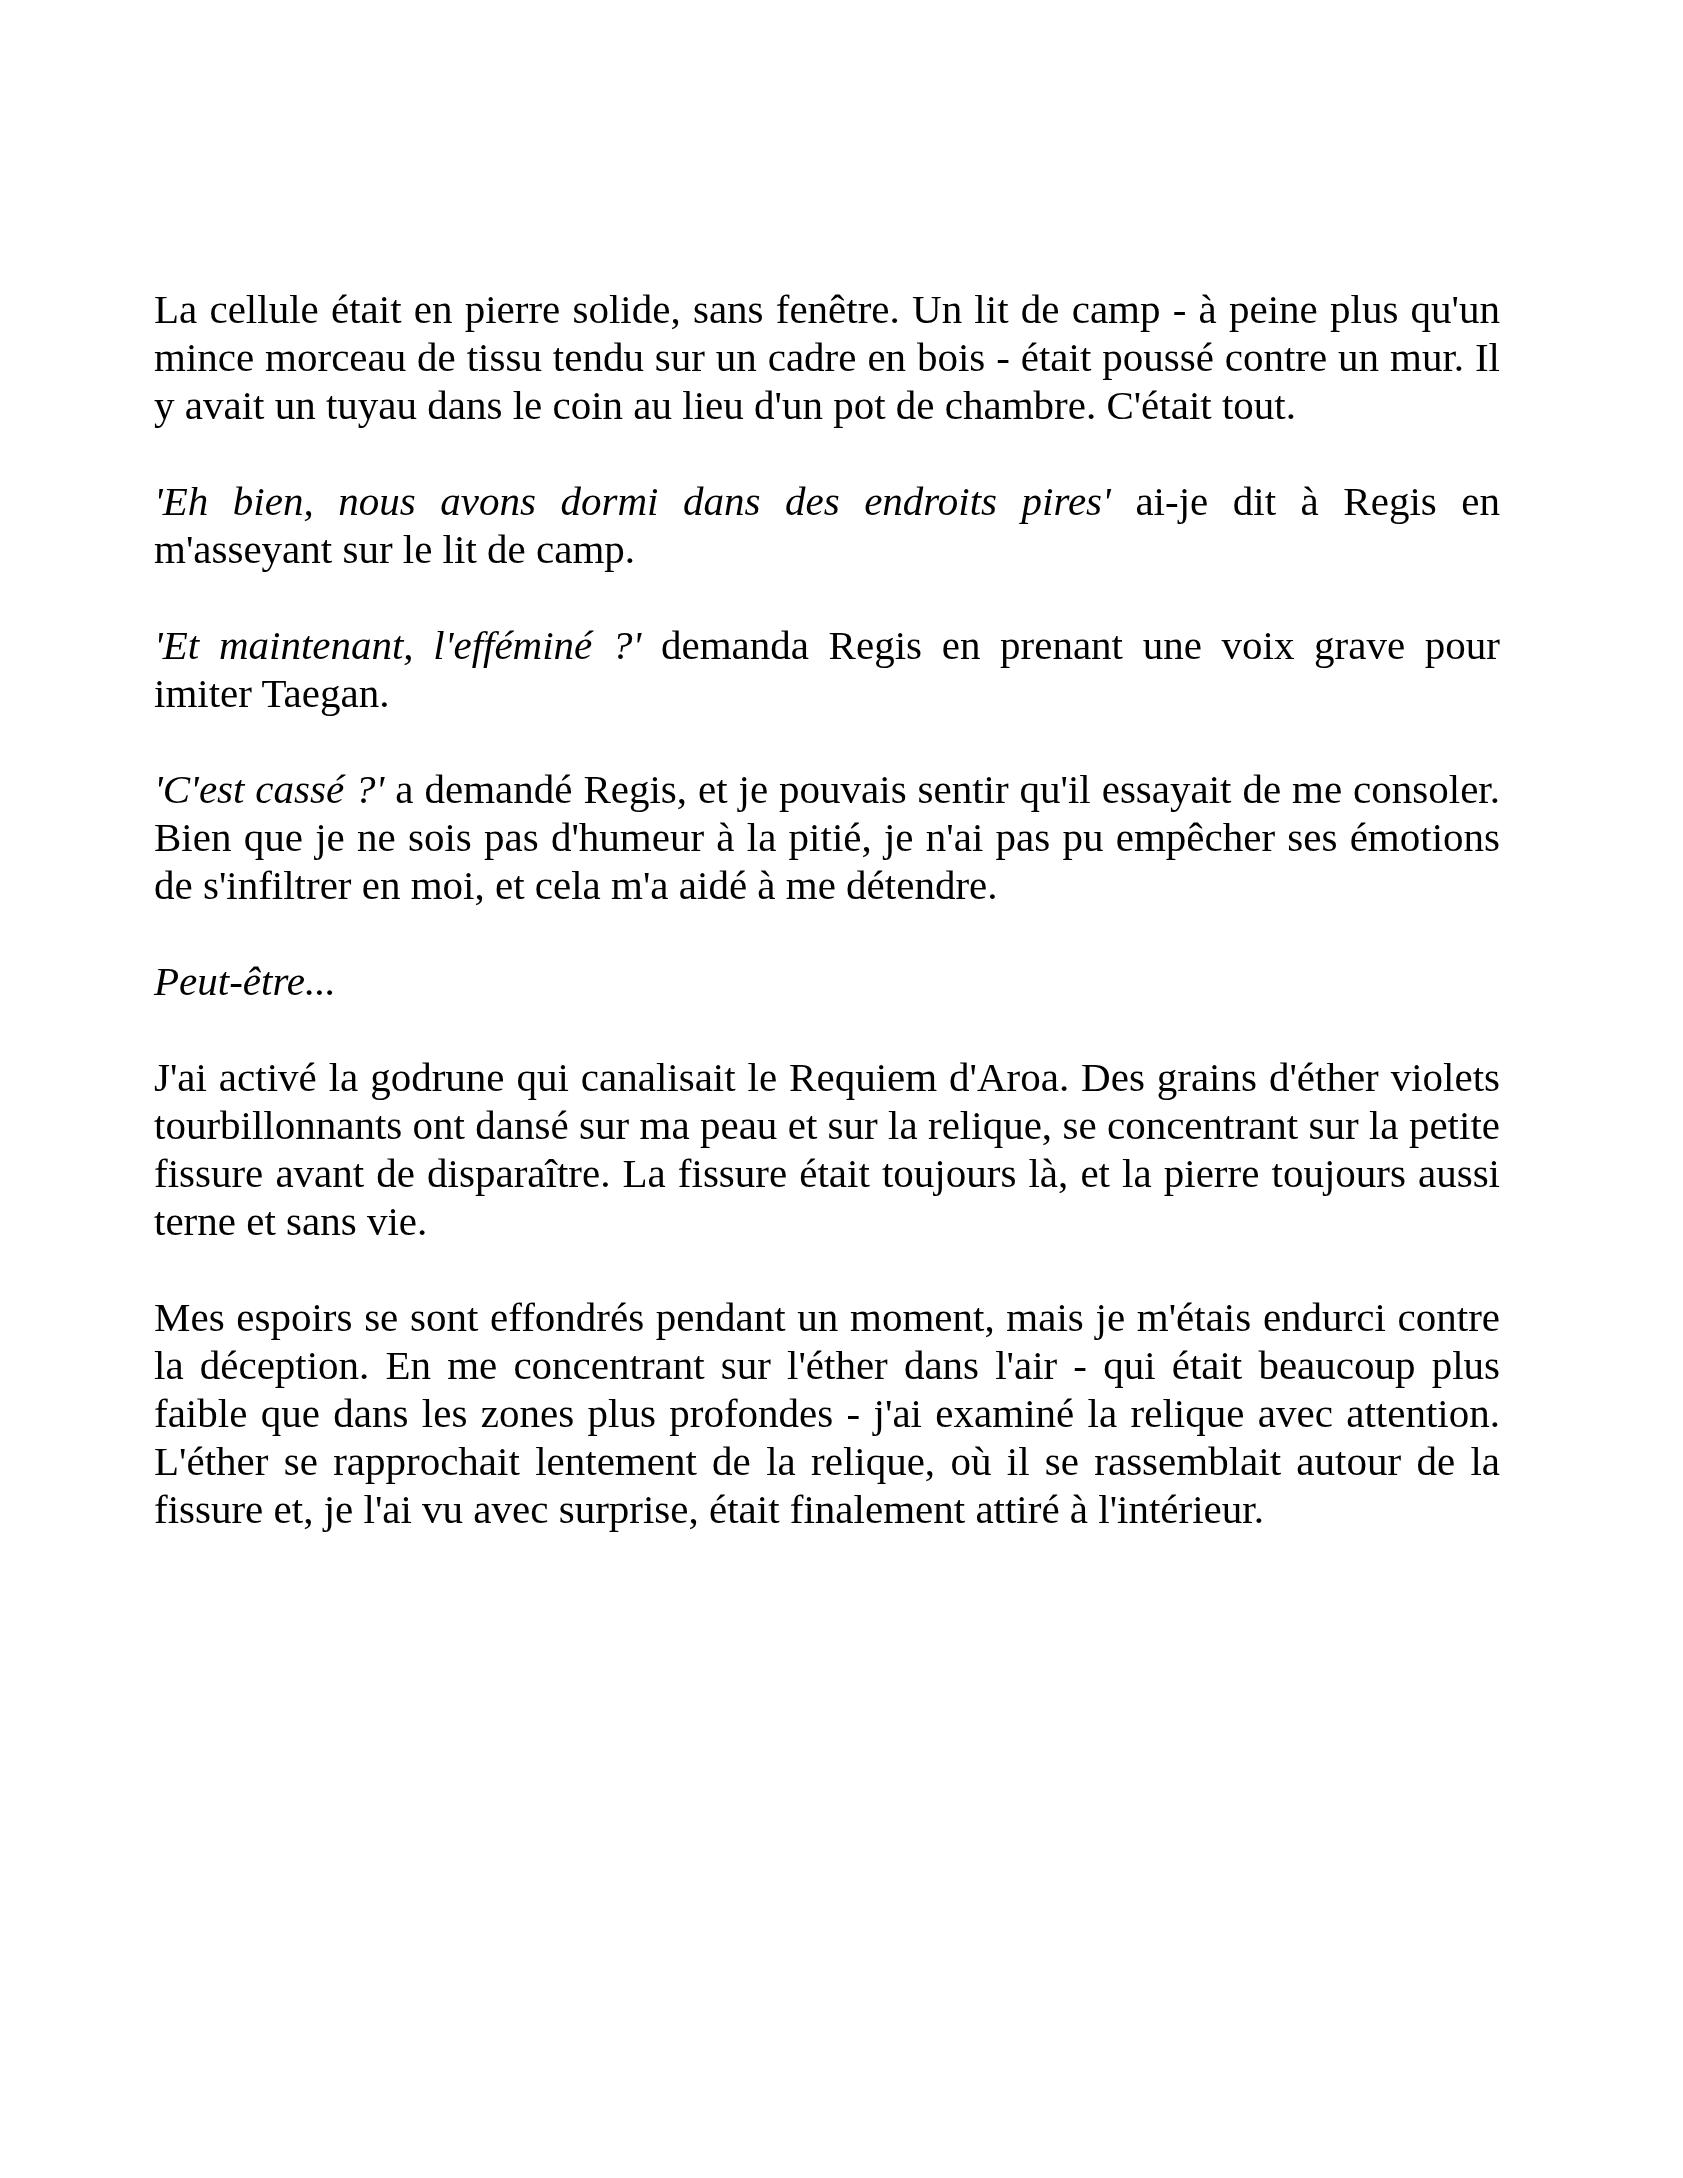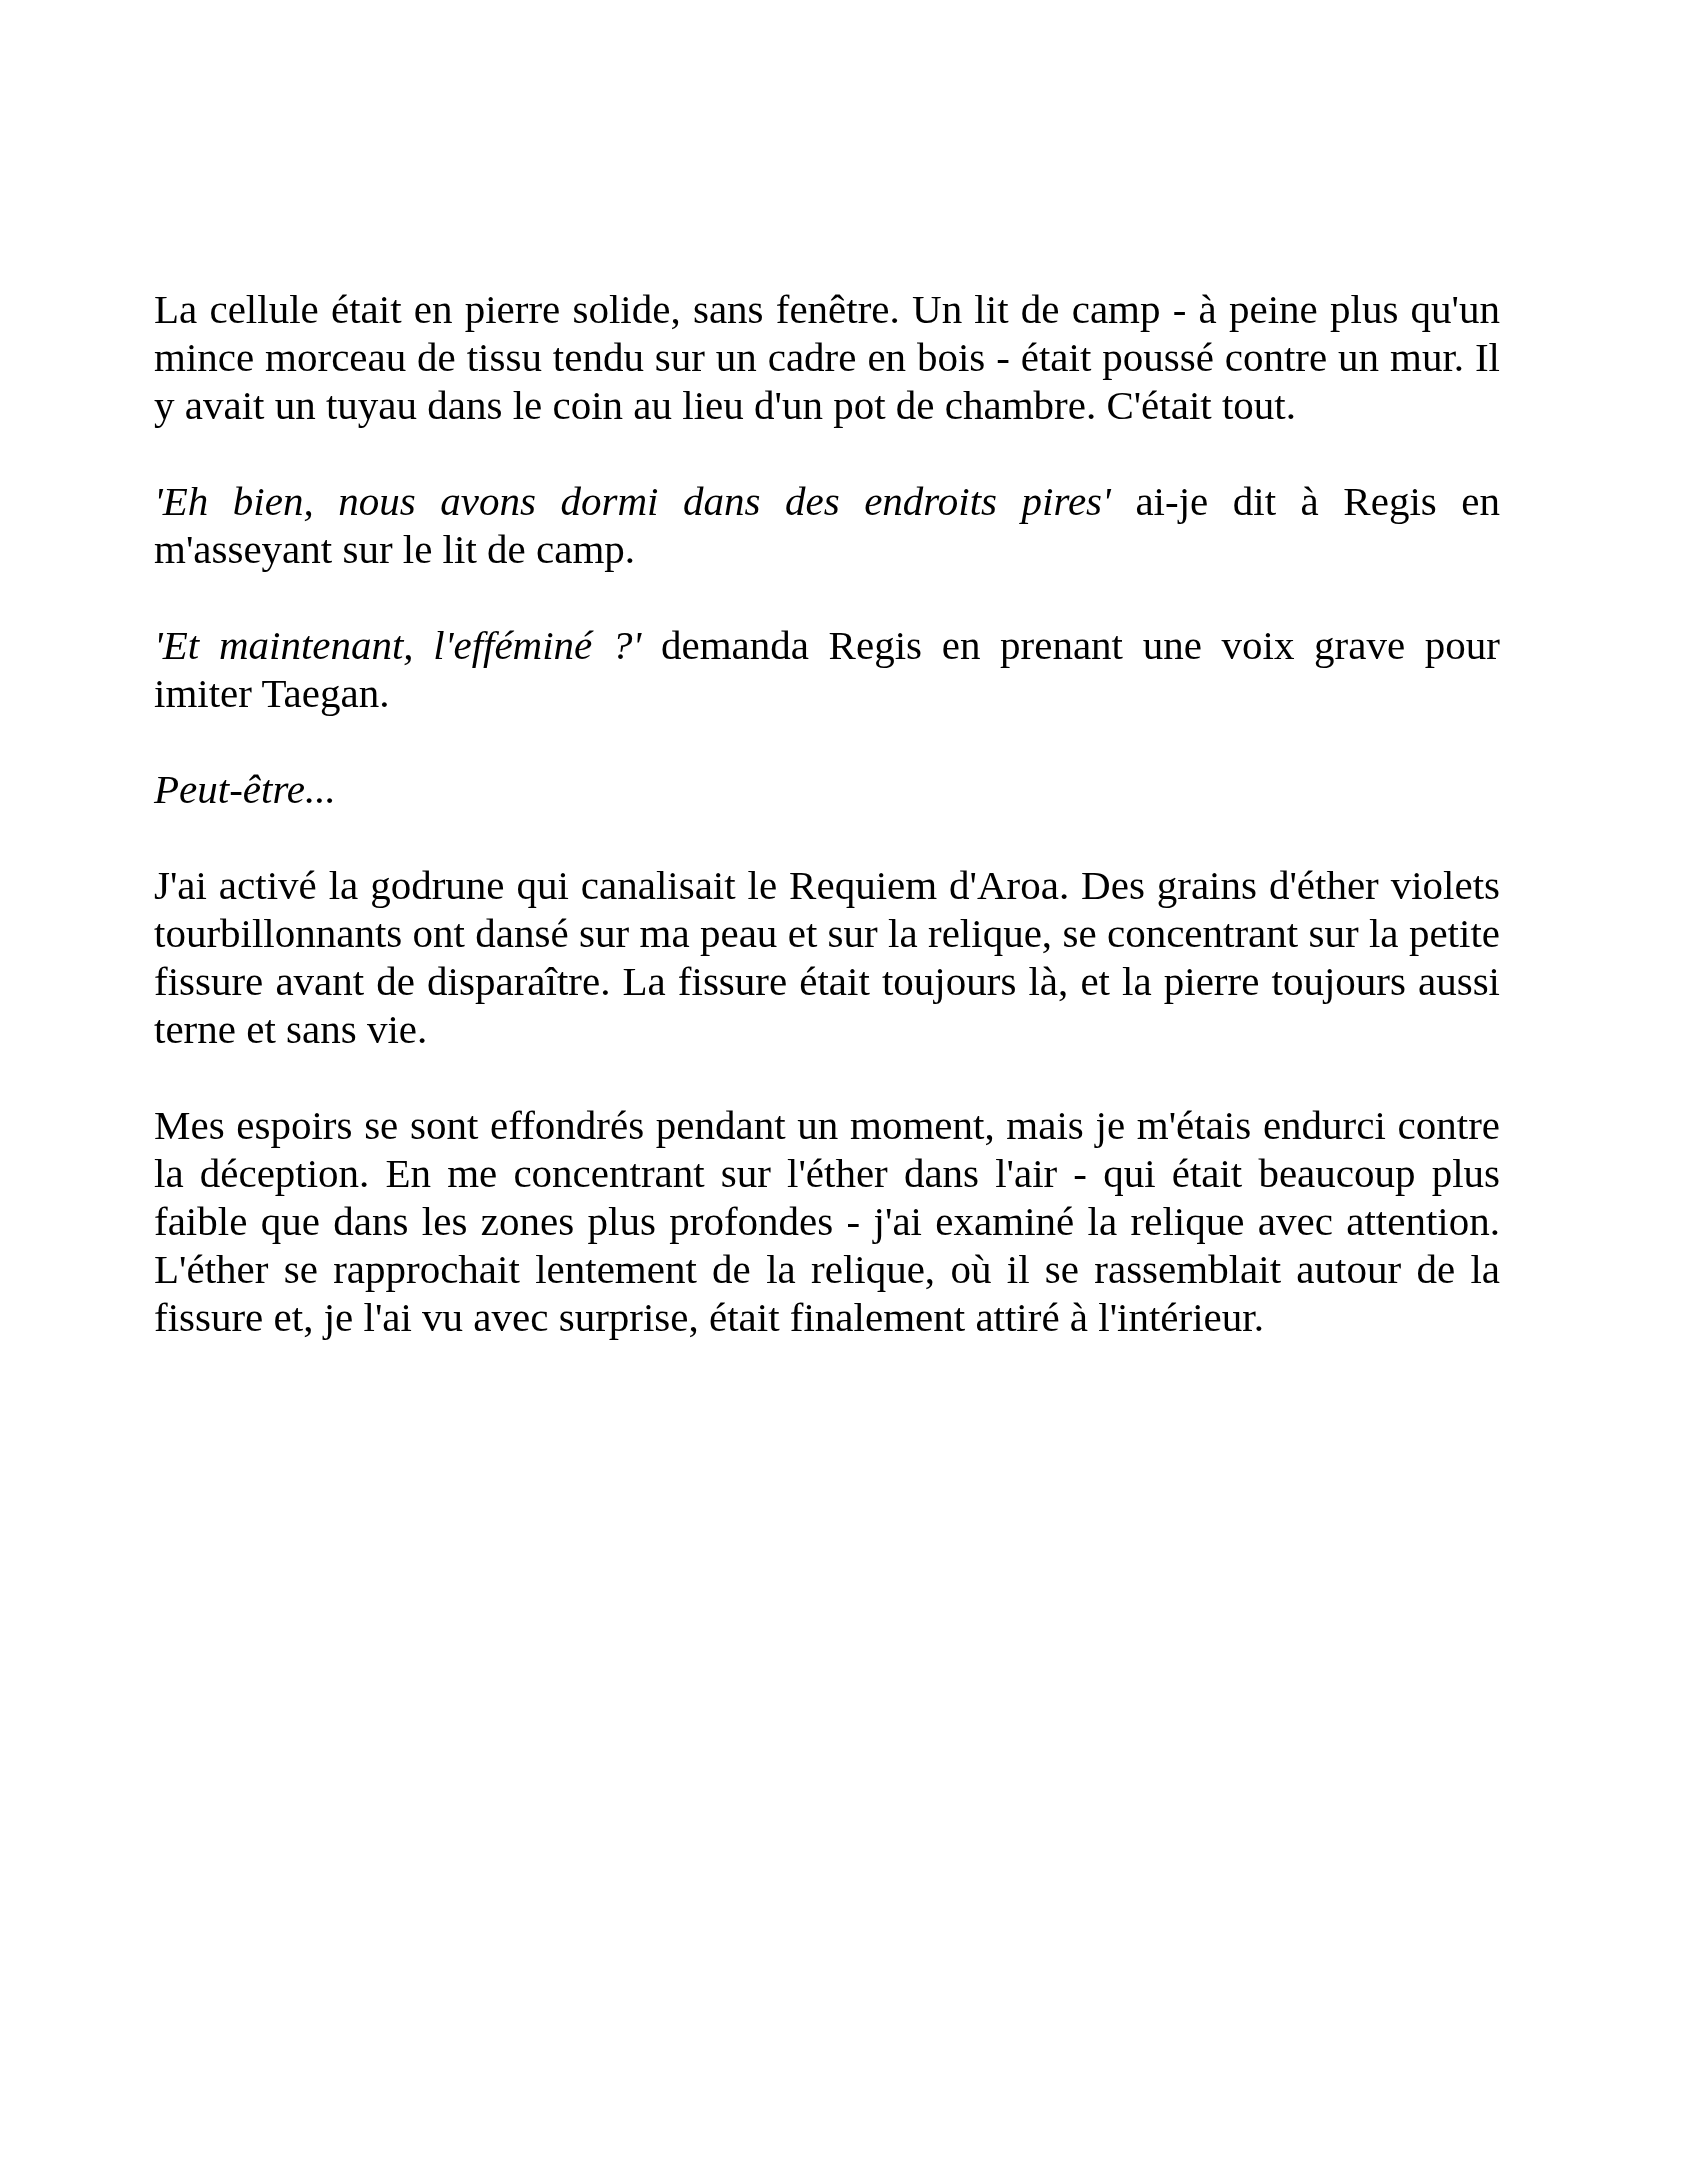--- a/index.html
+++ b/index.html
@@ -34,18 +34,19 @@
   .seg.italic { font-style: italic; }
 </style>
 </head>
 <body>
 
 <main class="page">
   <article class="text-column">
       <p class="para"><span class="seg">La cellule était en pierre solide, sans fenêtre. Un lit de camp - à peine plus qu'un mince morceau de tissu tendu sur un cadre en bois - était poussé contre un mur. Il y avait un tuyau dans le coin au lieu d'un pot de chambre. C'était tout.</span></p>
       <p class="para"><span class="seg italic">'Eh bien, nous avons dormi dans des endroits pires'</span><span class="seg"> ai-je dit à Regis en m'asseyant sur le lit de camp.</span></p>
       <p class="para"><span class="seg italic">'Et maintenant, l'efféminé ?'</span><span class="seg"> demanda Regis en prenant une voix grave pour imiter Taegan.</span></p>
+      <p class="para"><span class="seg italic">'C'est cassé ?'</span><span class="seg"> a demandé Regis, et je pouvais sentir qu'il essayait de me consoler. Bien que je ne sois pas d'humeur à la pitié, je n'ai pas pu empêcher ses émotions de s'infiltrer en moi, et cela m'a aidé à me détendre.</span></p>
       <p class="para"><span class="seg italic">Peut-être...</span></p>
       <p class="para"><span class="seg">J'ai activé la godrune qui canalisait le Requiem d'Aroa. Des grains d'éther violets tourbillonnants ont dansé sur ma peau et sur la relique, se concentrant sur la petite fissure avant de disparaître. La fissure était toujours là, et la pierre toujours aussi terne et sans vie.</span></p>
       <p class="para"><span class="seg">Mes espoirs se sont effondrés pendant un moment, mais je m'étais endurci contre la déception. En me concentrant sur l'éther dans l'air - qui était beaucoup plus faible que dans les zones plus profondes - j'ai examiné la relique avec attention. L'éther se rapprochait lentement de la relique, où il se rassemblait autour de la fissure et, je l'ai vu avec surprise, était finalement attiré à l'intérieur.</span></p>
     </article>
 </main>
 
 
 </body></html>

